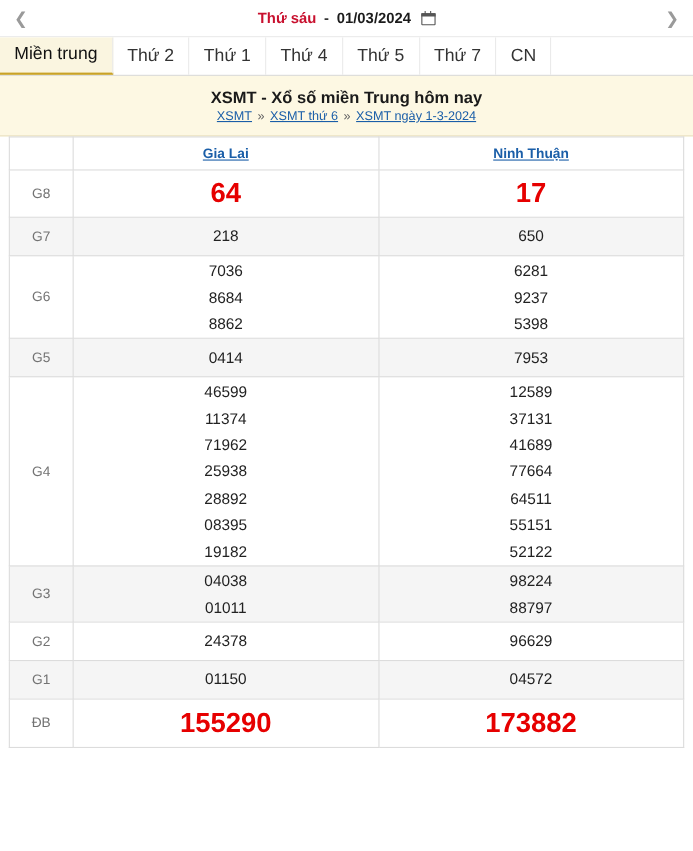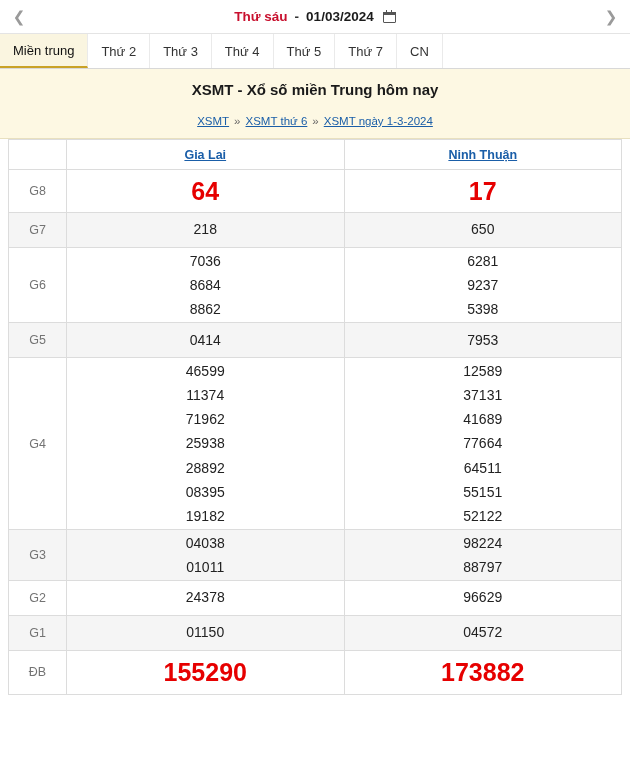--- a/index.html
+++ b/index.html
@@ -86,21 +86,21 @@
     display: flex;
     align-items: stretch;
     height: 35px;
     background: #ffffff;
     border-bottom: 1px solid #d8d8d8;
   }
   .tab {
     display: flex;
     align-items: center;
     padding: 16px 13px;
-    font-size: 13px;
+    font-size: 16px;
     color: #333;
     cursor: pointer;
     border-right: 1px solid #eaeaea;
     white-space: nowrap;
   }
   .tab.active {
     background: #faf5e0;
     color: #111;
     font-weight: normal;
     border-bottom: 2px solid #c9a227;
@@ -111,21 +111,21 @@
   .head-block {
     background: #fdf8e3;
     padding: 12px 6px 11px 6px;
     text-align: center;
     border-bottom: 1px solid #e8e0bf;
   }
   .head-title {
     font-size: 15px;
     font-weight: bold;
     color: #1a1a1a;
-    margin-bottom: 17px;
+    margin-bottom: 2px;
   }
   .breadcrumb {
     font-size: 11.5px;
     color: #333;
     display: flex;
     align-items: center;
     justify-content: center;
     gap: 5px;
     flex-wrap: wrap;
   }
@@ -209,21 +209,21 @@
           <span class="peg1"></span>
           <span class="peg2"></span>
       </span>
     </div>
     <div class="arrow">❯</div>
   </div>
 
   <div class="tabs">
     <div class="tab active">Miền trung</div>
     <div class="tab">Thứ 2</div>
-    <div class="tab">Thứ 3</div>
+    <div class="tab">Thứ 1</div>
     <div class="tab">Thứ 4</div>
     <div class="tab">Thứ 5</div>
     <div class="tab">Thứ 7</div>
     <div class="tab">CN</div>
     <div class="tab tab-spacer"></div>
   </div>
 
   <div class="head-block">
     <div class="head-title">XSMT - Xổ số miền Trung hôm nay</div>
     <div class="breadcrumb">

